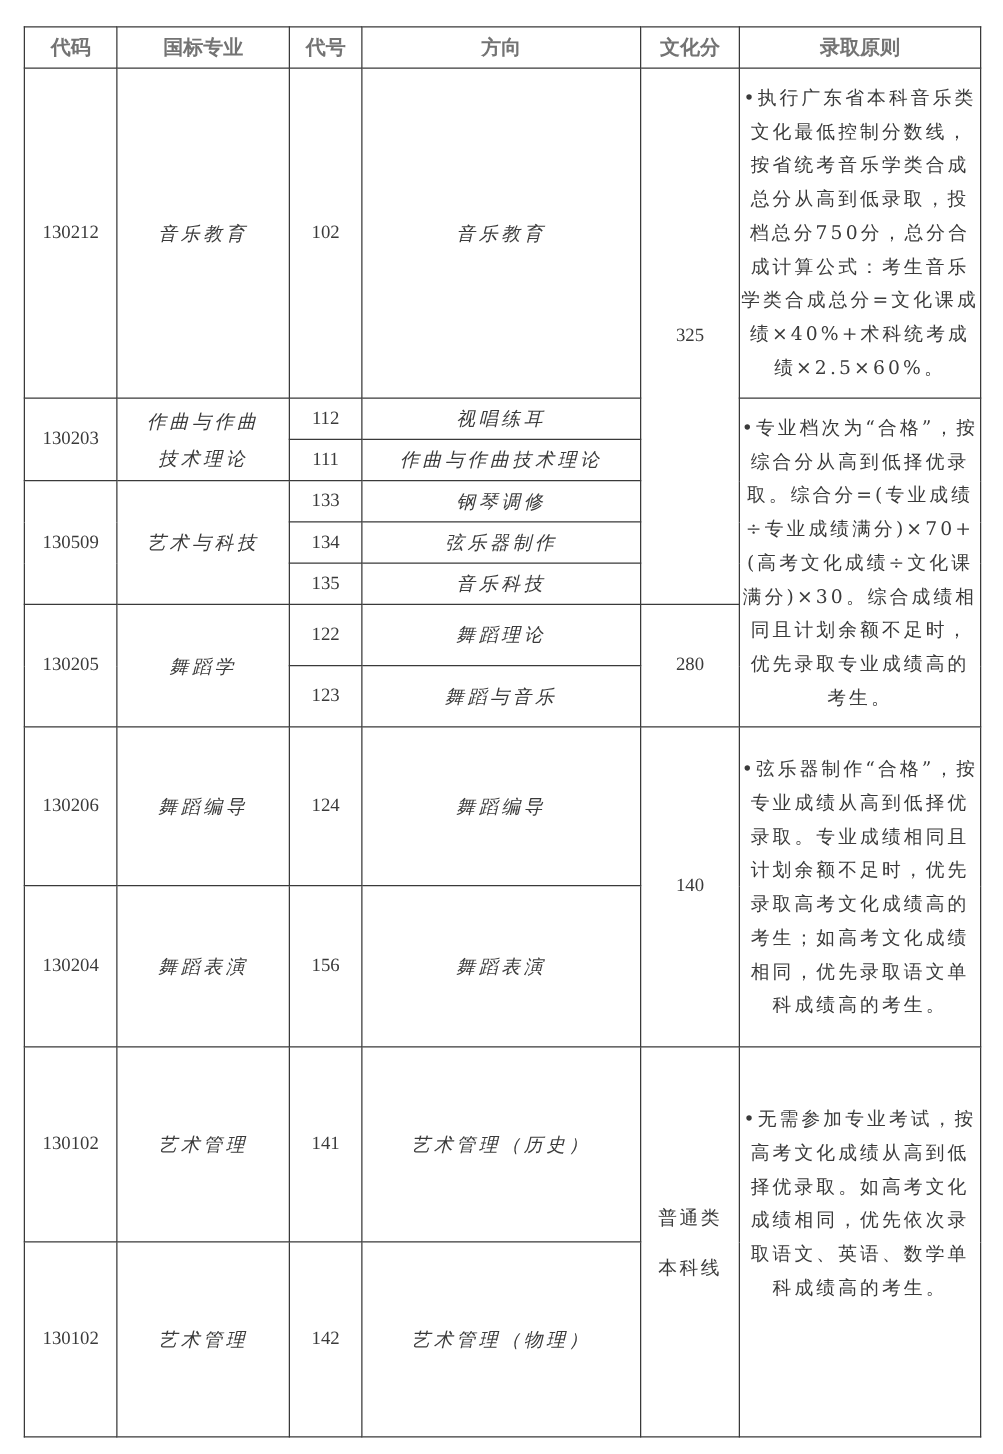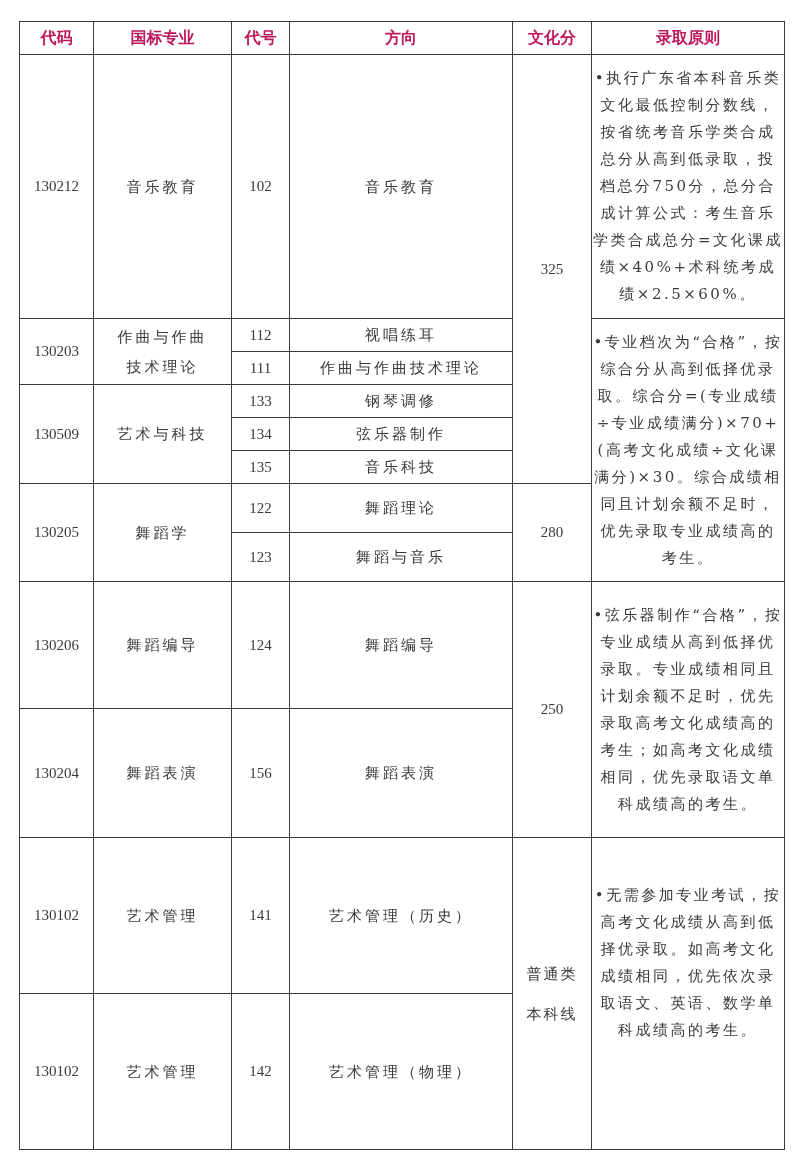--- a/index.html
+++ b/index.html
@@ -4,26 +4,26 @@
 <style>
   html, body { margin: 0; padding: 0; background: #ffffff; }
   body { width: 802px; height: 1163px; position: relative; overflow: hidden;
          font-family: "DejaVu Serif", "Liberation Serif", serif; color: #333333; }
   table.adm { position: absolute; left: 19px; top: 21px; width: 765px;
               border-collapse: collapse; table-layout: fixed; }
   table.adm td, table.adm th { border: 1.3px solid #3a3a3a; text-align: center;
               vertical-align: middle; padding: 0; font-size: 15px; font-weight: normal;
               color: #3a3a3a; }
   table.adm th { font-family: "DejaVu Sans", "Liberation Sans", sans-serif;
-              font-weight: bold; font-size: 16px; color: #be185d; height: 32px; }
+              font-weight: bold; font-size: 16px; color: #737373; height: 32px; }
   td.num { font-family: "Liberation Serif", "DejaVu Serif", serif; font-size: 16px; }
   td.rule { text-align: left; padding: 4px 8px 4px 12px; font-size: 15px;
             line-height: 27px; letter-spacing: 2.5px; color: #3a3a3a; margin-left: 29px; }
   td.score2 { line-height: 40px; letter-spacing: 2px; }
-  .ml { line-height: 30px; letter-spacing: 3px; }
+  .ml { line-height: 30px; letter-spacing: 3px; font-style: italic; }
 </style>
 </head>
 <body>
 
 <table class="adm">
   <colgroup>
     <col style="width:74px">
       <col style="width:138px">
       <col style="width:58px">
     <col style="width:223px">
@@ -88,21 +88,21 @@
     <tr style="height:49px">
       <td class="num">123</td>
       <td class="ml">舞蹈与音乐</td>
     </tr>
 
     <tr style="height:127px">
       <td class="num">130206</td>
       <td class="ml">舞蹈编导</td>
       <td class="num">124</td>
       <td class="ml">舞蹈编导</td>
-      <td class="num" rowspan="2">250</td>
+      <td class="num" rowspan="2">140</td>
       <td class="rule" rowspan="2">•弦乐器制作“合格”，按专业成绩从高到低择优录取。专业成绩相同且计划余额不足时，优先录取高考文化成绩高的考生；如高考文化成绩相同，优先录取语文单科成绩高的考生。</td>
     </tr>
     <tr style="height:129px">
       <td class="num">130204</td>
       <td class="ml">舞蹈表演</td>
       <td class="num">156</td>
       <td class="ml">舞蹈表演</td>
     </tr>
 
     <tr style="height:156px">

